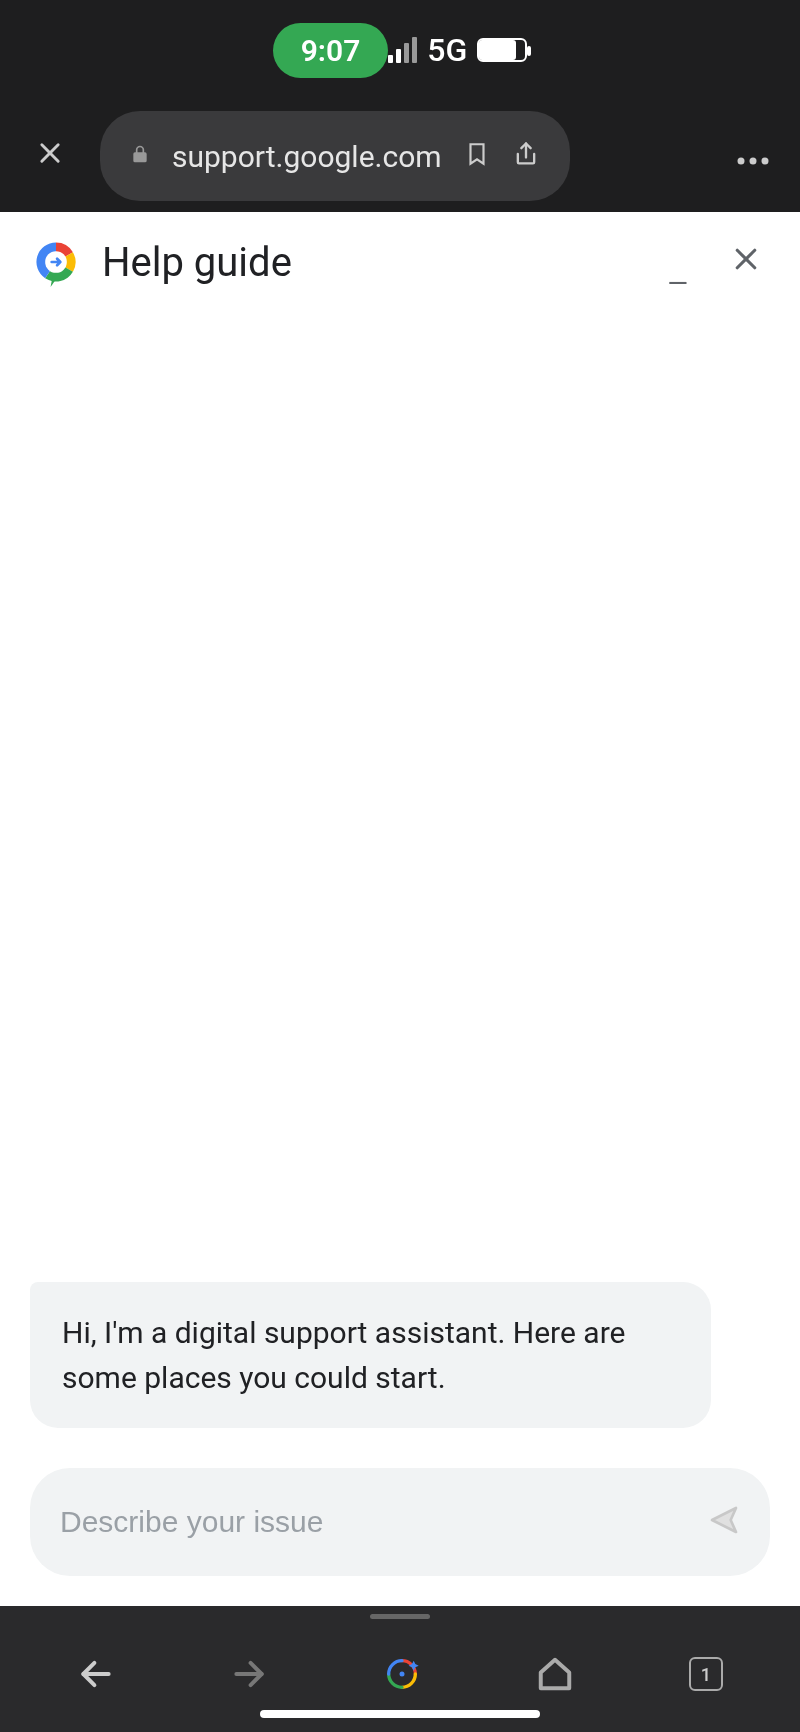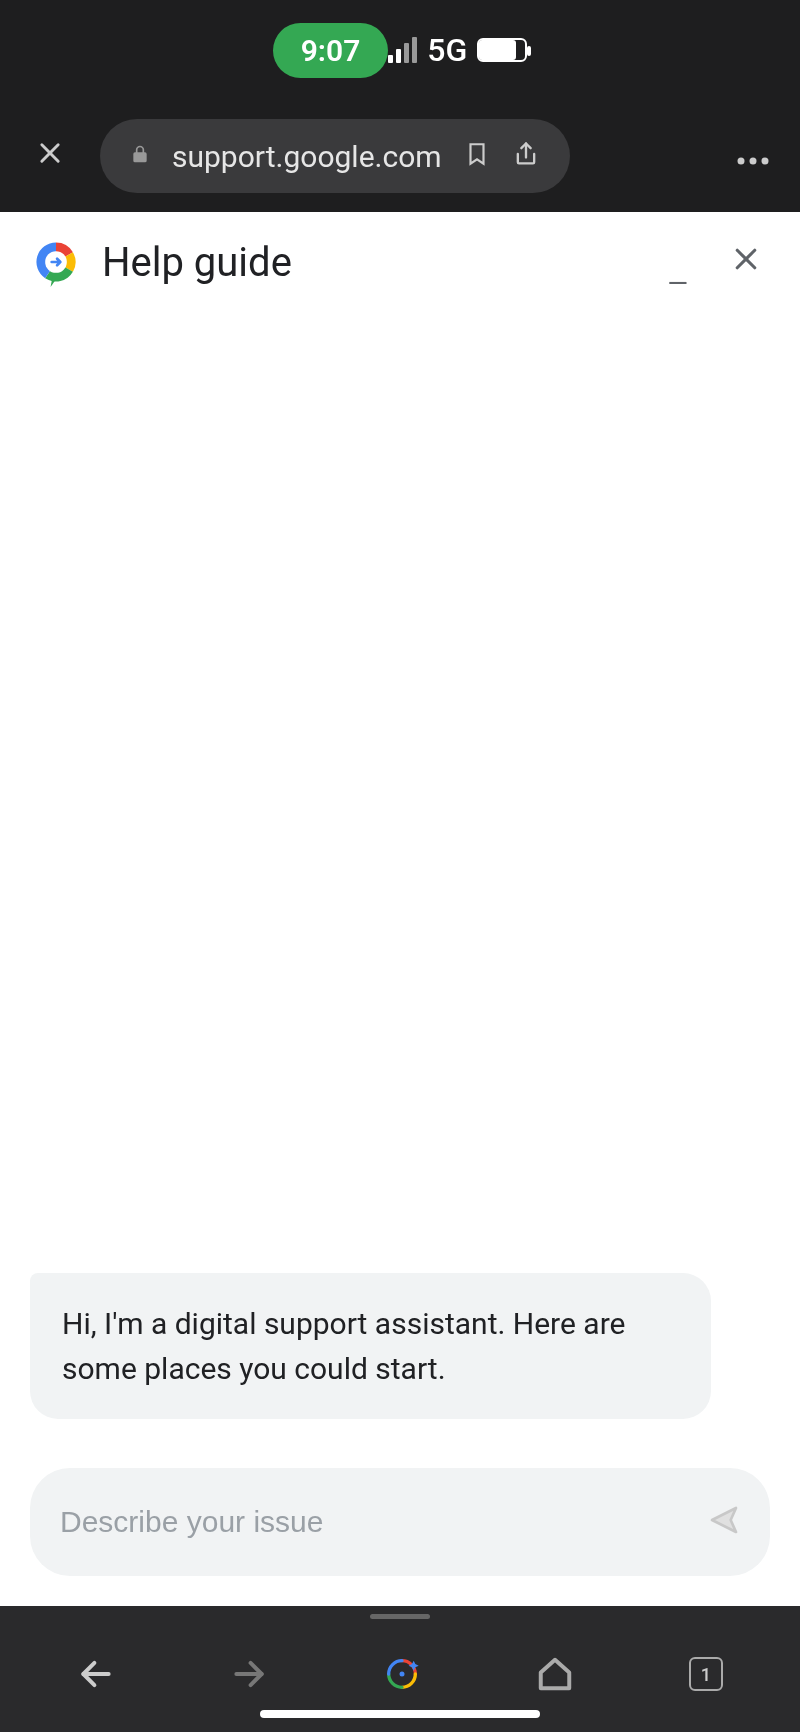--- a/index.html
+++ b/index.html
@@ -14,36 +14,36 @@
   .signal .bar.on { background: #fff; }
   .signal .b1 { height: 8px; } .signal .b2 { height: 14px; } .signal .b3 { height: 20px; } .signal .b4 { height: 26px; }
   .network { color: #fff; font-size: 32px; font-weight: 500; }
   .battery { width: 50px; height: 24px; border: 2px solid #fff; border-radius: 6px; position: relative; }
   .battery::after { content: ""; position: absolute; right: -6px; top: 6px; width: 4px; height: 10px; background: #fff; border-radius: 2px; }
   .battery .fill { background: #fff; border-radius: 3px; height: 100%; width: 80%; }
 
   
   .browser-bar { background: #1e1e1f; height: 112px; display: flex; align-items: center; padding: 0 30px; gap: 20px; }
   .close-x { color: #ccc; font-size: 30px; width: 40px; text-align: center; }
-  .url-pill { flex: 0 0 auto; background: #3a3a3c; border-radius: 40px; height: 74px; display: flex; align-items: center; gap: 22px; padding: 0 30px; margin-left: 10px; }
+  .url-pill { flex: 0 0 auto; background: #3a3a3c; border-radius: 40px; height: 90px; display: flex; align-items: center; gap: 22px; padding: 0 30px; margin-left: 10px; }
   .lock-icon { color: #999; font-size: 22px; }
   .url-text { color: #e6e6e6; font-size: 30px; font-weight: 400; }
   .bookmark-icon, .share-icon { color: #ccc; }
   .more-dots { color: #ccc; font-size: 28px; letter-spacing: 2px; margin-left: auto; }
 
   
   .content { background: #fff; height: calc(1732px - 100px - 112px - 126px); display: flex; flex-direction: column; }
   .help-header { display: flex; align-items: center; padding: 24px 30px 24px 30px; gap: 20px; }
   .g-logo { width: 52px; height: 52px; border-radius: 50%; position: relative; flex-shrink: 0; }
   .g-logo svg { width: 100%; height: 100%; }
   .help-title { font-size: 40px; font-weight: 400; color: #202124; flex: 1; }
   .min-btn, .close-btn { color: #5f6368; width: 48px; text-align: center; font-size: 36px; }
   .min-btn { font-weight: 300; position: relative; top: 6px; font-size: 40px; }
 
-  .chat-area { flex: 1; display: flex; flex-direction: column; justify-content: flex-end; padding: 0 30px 30px 30px; gap: 39px; }
+  .chat-area { flex: 1; display: flex; flex-direction: column; justify-content: flex-end; padding: 0 30px 30px 30px; gap: 30px; }
   .bubble { border-radius: 28px; padding: 28px 32px; font-size: 30px; line-height: 1.5; color: #202124; max-width: 92%; }
   .bubble.bot { background: #f1f3f4; border-top-left-radius: 8px; align-self: flex-start; }
   .bubble.bot p + p { margin-top: 34px; }
   .bubble.user { background: #d2e3fc; border-top-right-radius: 8px; align-self: flex-end; max-width: 60%; }
   .input-row { background: #f1f3f4; border-radius: 40px; height: 108px; display: flex; align-items: center; padding: 0 30px; margin-top: 10px; }
   .input-row input { flex: 1; background: transparent; border: none; font-size: 30px; color: #202124; outline: none; }
   .input-row input::placeholder { color: #9aa0a6; }
   .send-btn { color: #c8c8c8; }
 
   

